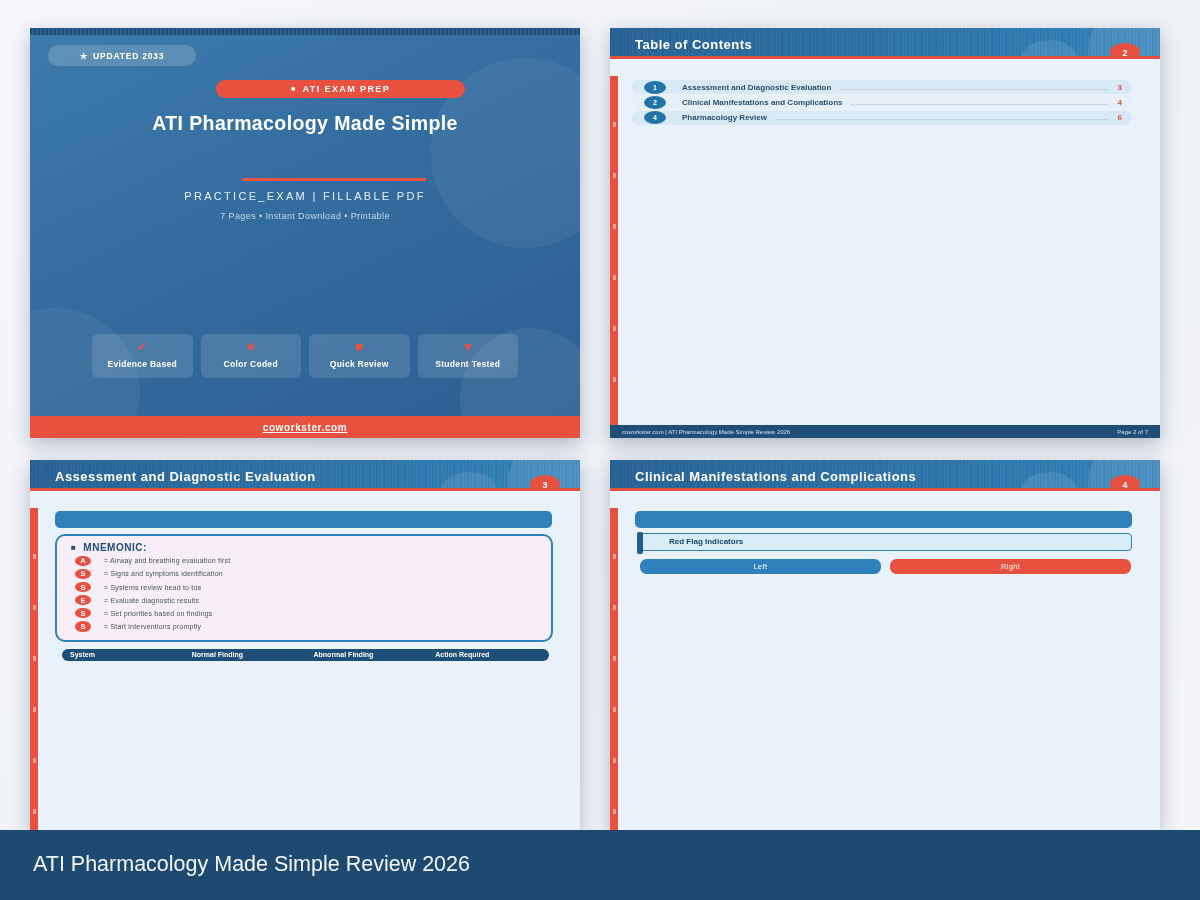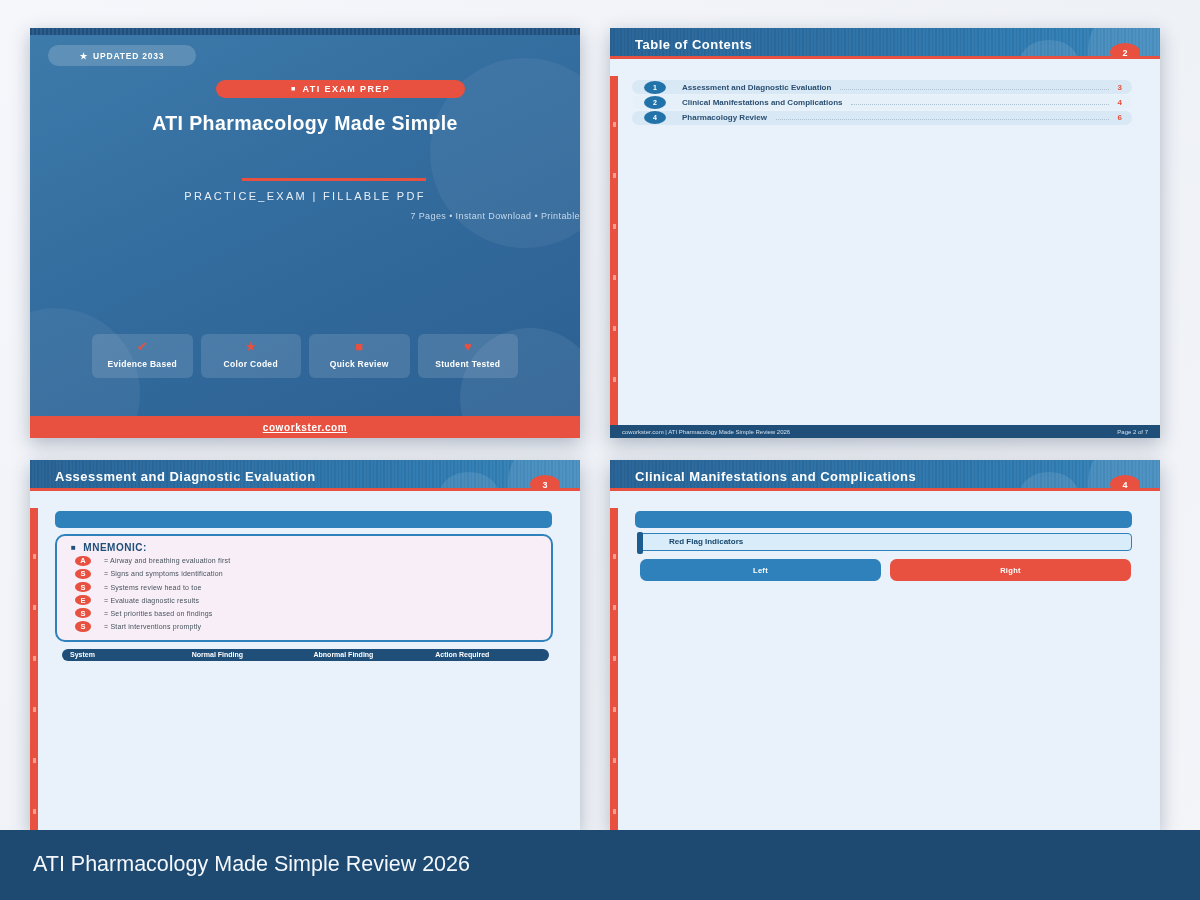--- a/index.html
+++ b/index.html
@@ -26,21 +26,21 @@
     justify-content:center; gap:5px; color:#fff; font-size:8.5px; font-weight:bold; letter-spacing:0.8px; }
   .brand-pill { position:absolute; left:154px; top:52px; width:249px; height:18px; background:#e8503f;
     border-radius:9px; display:flex; align-items:center; justify-content:center; gap:6px;
     color:#fff; font-size:9px; font-weight:bold; letter-spacing:1.4px;margin-left:32px; }
   .brand-pill .sq { font-size:7px; position:relative; top:-0.5px; }
   .cover-title { position:absolute; top:84px; left:0; right:0; text-align:center; color:#fff;
     font-size:19.5px; font-weight:bold; line-height:23px; letter-spacing:0.4px; }
   .cover-divider { position:absolute; top:150px; left:212px; width:184px; height:2.5px; background:#e8503f; }
   .cover-subtitle { position:absolute; top:162px; left:0; right:0; text-align:center; color:#e9f0f7;
     font-size:11px; letter-spacing:2.3px; }
-  .cover-meta { position:absolute; top:183px; left:0; right:0; text-align:right; color:#c6d8e9; font-size:9px; letter-spacing:0.4px; }
+  .cover-meta { position:absolute; top:183px; left:0; right:0; text-align:center; color:#c6d8e9; font-size:9px; letter-spacing:0.4px; }
   .features { position:absolute; left:62px; right:62px; top:306px; height:44px; display:flex; gap:8px; }
   .feature { flex:1; background:rgba(255,255,255,0.13); border-radius:6px; text-align:center; padding-top:6px; }
   .feature .f-icon { color:#e8503f; font-size:13px; line-height:14px; display:block; }
   .feature .f-label { display:block; margin-top:5px; color:#fff; font-size:8.5px; font-weight:bold; letter-spacing:0.3px;text-align:center; }
   .cover-footer { position:absolute; left:0; right:0; bottom:0; height:22px; background:#e8503f;
     display:flex; align-items:center; justify-content:center; color:#fff; font-size:10px;
     font-weight:bold; letter-spacing:0.6px;text-decoration:underline; }
 
   
   .doc-header { position:absolute; top:0; left:0; right:0; height:31px;
@@ -88,21 +88,21 @@
   .table-head { margin:7px 31px 0 32px; height:12px; background:#1f4e79; border-radius:6px;
     display:flex; align-items:center; }
   .th-cell { flex:1; color:#fff; font-size:7px; font-weight:bold; padding-left:8px; white-space:nowrap; }
 
   
   .flag-box { margin:5px 28px 0 27px; height:18px; background:#d9ecf9; border:1px solid #2e81ba;
     border-radius:4px; position:relative; }
   .flag-accent { position:absolute; left:-1px; top:-2.5px; width:6px; height:22px; background:#1c5c8e; border-radius:2px; }
   .flag-label { font-size:8px; font-weight:bold; color:#17476d; padding-left:31px; line-height:16.5px; }
   .btn-row { margin:8px 29px 0 30px; display:flex; gap:9px; }
-  .pill-btn { flex:1; height:22px; border-radius:6.5px; color:#fff; font-size:7.5px; font-weight:bold;
+  .pill-btn { flex:1; height:15px; border-radius:6.5px; color:#fff; font-size:7.5px; font-weight:normal;
     display:flex; align-items:center; justify-content:center; letter-spacing:0.3px; }
   .pill-btn.blue { background:#2e81ba; }
   .pill-btn.red  { background:#e8503f; }
 
   
   .bottom-bar { position:absolute; left:0; top:830px; width:1200px; height:70px; background:#1e4a72; z-index:5; }
   .bottom-bar .bar-title { position:absolute; left:33px; top:0; line-height:68px; color:#f4f8fc; font-size:21.5px; }
 </style>
 </head>
 <body>

